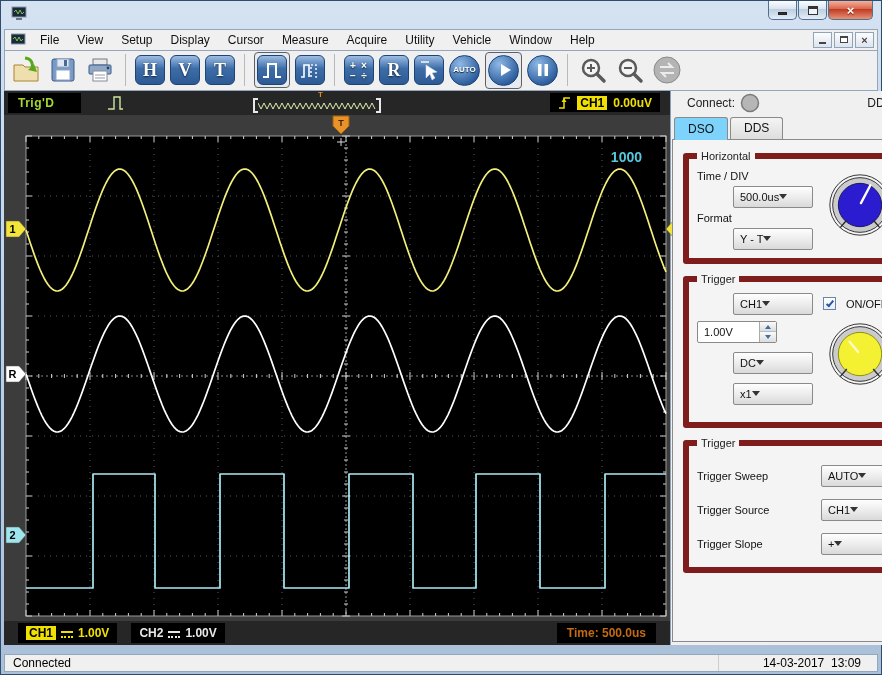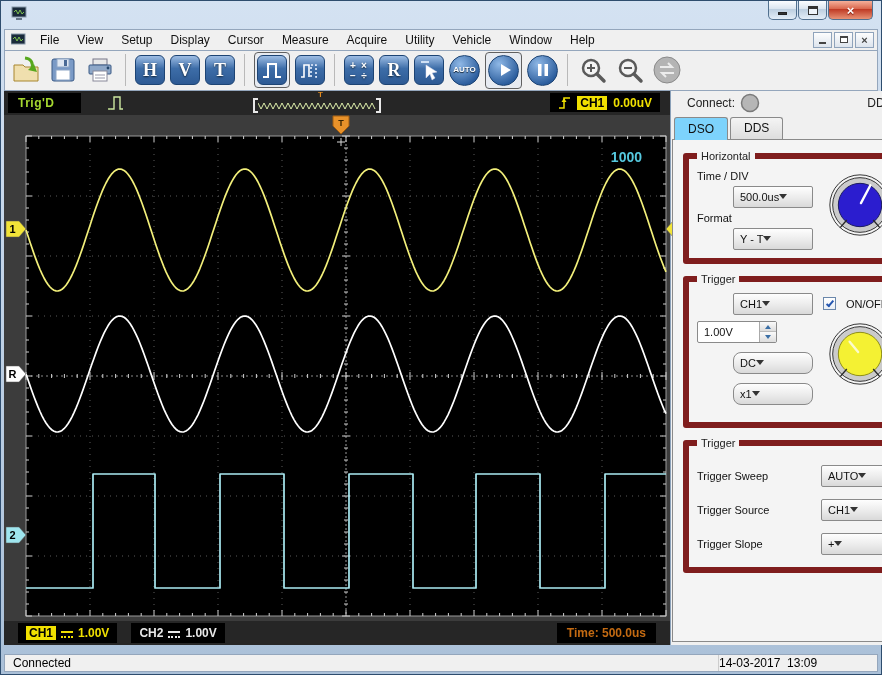--- a/index.html
+++ b/index.html
@@ -90,42 +90,42 @@
   .flabel{margin:4px 0 4px 0;font-size:11px;}
   .sel{width:80px;height:22px;border:1px solid #8a8a8a;border-radius:2px;background:linear-gradient(#fefefe,#ebebeb 55%,#d9d9d9);
     display:flex;align-items:center;justify-content:flex-start;padding:0 6px;font-size:11px;cursor:default;margin-left:36px;}
   .dd-arr{width:0;height:0;border-left:4px solid transparent;border-right:4px solid transparent;border-top:5px solid #333;}
   .hrow{display:flex;align-items:flex-start;gap:14px;}
   .knob{margin-top:6px;}
   .vrow1{display:flex;align-items:center;gap:10px;margin:4px 0 6px;}
   .cbx{width:13px;height:13px;border:1px solid #6a87ab;background:linear-gradient(#fff,#e8eef5);display:inline-flex;align-items:center;justify-content:center;}
   .cbx i{display:block;width:4px;height:8px;border-right:2px solid #2456b0;border-bottom:2px solid #2456b0;transform:rotate(40deg);margin-top:-2px;}
   .vgrid{display:flex;gap:14px;}
-  .vleft > *{margin-bottom:9px;border-radius:8px;}
+  .vleft > *{margin-bottom:9px;}
   .spin{width:80px;height:22px;border:1px solid #8a8a8a;border-radius:2px;background:#fff;display:flex;align-items:center;justify-content:space-between;padding-left:6px;}
   .spin-btns{width:17px;height:20px;display:flex;flex-direction:column;border-left:1px solid #aaa;}
   .sp{flex:1;background:linear-gradient(#fafafa,#ddd);display:flex;align-items:center;justify-content:center;}
   .sp.up::after{content:"";border-left:3px solid transparent;border-right:3px solid transparent;border-bottom:4px solid #3a6ea5;}
   .sp.dn{border-top:1px solid #bbb;}
   .sp.dn::after{content:"";border-left:3px solid transparent;border-right:3px solid transparent;border-top:4px solid #3a6ea5;}
   .trow{display:flex;justify-content:space-between;align-items:center;margin:12px 2px 12px 0;}
   .trow .sel{width:70px;}
 
   .vscroll{position:absolute;right:2px;top:2px;bottom:2px;width:16px;background:#e9e9e9;display:flex;flex-direction:column;}
   .scroll-btn{height:16px;border:1px solid #b5b5b5;background:linear-gradient(#fbfbfb,#dcdcdc);display:flex;align-items:center;justify-content:center;}
   .scroll-btn.dn{margin-top:auto;}
   .arr-up{width:0;height:0;border-left:4px solid transparent;border-right:4px solid transparent;border-bottom:5px solid #555;}
   .arr-dn{width:0;height:0;border-left:4px solid transparent;border-right:4px solid transparent;border-top:5px solid #555;}
   .scroll-thumb{margin:42px 0 0;height:230px;border:1px solid #a8a8a8;border-radius:2px;background:linear-gradient(90deg,#f6f6f6,#dcdcdc);position:relative;}
   .scroll-thumb::after{content:"";position:absolute;left:3px;right:3px;top:50%;height:1px;background:#999;box-shadow:0 -3px 0 #999,0 3px 0 #999;}
 
   
   .statusbar{height:19px;background:#f0f0f0;border:1px solid #94a6bc;display:flex;align-items:center;font-size:12px;margin-top:9px;}
   .sb-left{flex:1;padding-left:8px;align-self:stretch;display:flex;align-items:center;border-right:1px solid #cdcdcd;}
-  .sb-right{width:158px;white-space:pre;}
+  .sb-right{width:158px;text-align:right;padding-right:16px;white-space:pre;}
 </style>
 </head>
 <body>
 
 <div class="window">
 
   <div class="titlebar">
     <span class="app-icon">
       <svg width="16" height="16">
           <rect x="1" y="2" width="14" height="10" fill="#1a2a3a" stroke="#8899aa"></rect>

